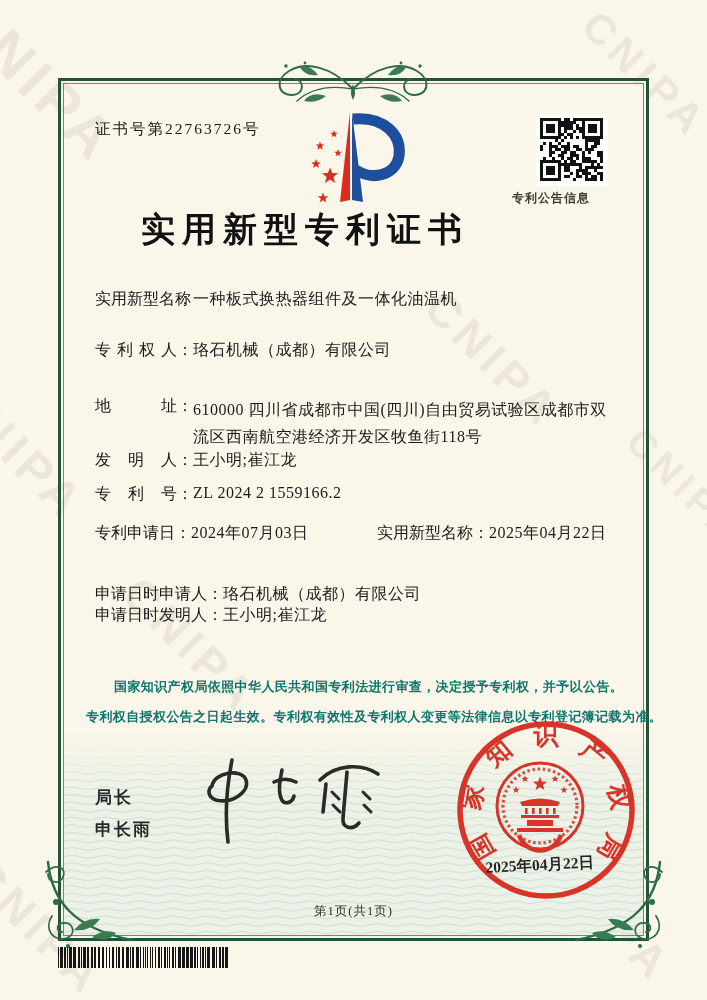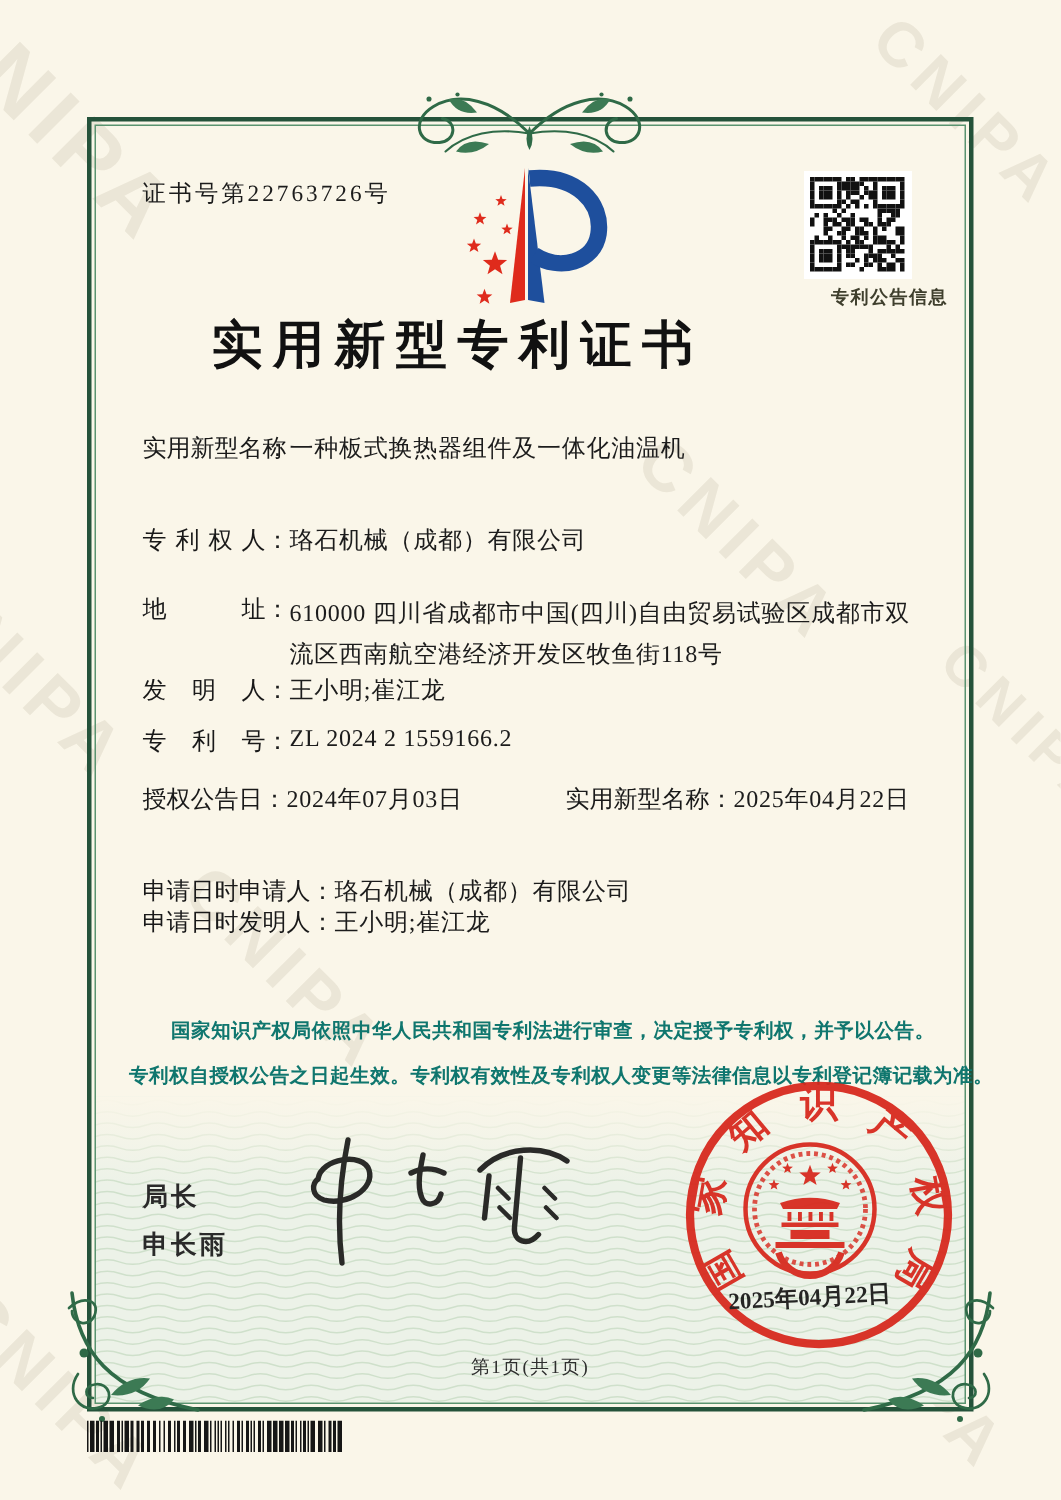--- a/index.html
+++ b/index.html
@@ -37,21 +37,21 @@
   .wavefade{
     position:absolute;left:63px;top:731px;width:581px;height:60px;
     background:linear-gradient(#faf6e9, rgba(250,246,233,0));
   }
   .certno{
     position:absolute;left:95px;top:119px;font-size:15.5px;letter-spacing:2px;color:#1b1b1b;
   }
   .logo{position:absolute;left:300px;top:108px;width:110px;height:104px;}
   .qr{position:absolute;left:536px;top:114px;}
   .qrlabel{
-    position:absolute;left:512px;top:190px;width:120px;text-align:right;
+    position:absolute;left:512px;top:190px;width:120px;text-align:left;
     font-size:12px;letter-spacing:1px;color:#3f3f2d;font-weight:bold;
   }
   .title{
     position:absolute;left:0;top:207px;width:610px;text-align:center;
     font-size:34px;font-weight:bold;letter-spacing:7px;color:#111;
   }
   .row{position:absolute;left:95px;font-size:16px;white-space:nowrap;}
   .lbl{display:inline-block;vertical-align:top;color:#191919;}
   .lbl.j{width:82px;text-align:justify;text-align-last:justify;}
   .colon{display:inline-block;vertical-align:top;}
@@ -435,38 +435,38 @@
     <rect x="64" y="64" width="3" height="3" fill="#111"></rect>
   </svg>
 <div class="qrlabel">专利公告信息</div>
 
 <div class="title">实用新型专利证书</div>
 
 <div class="row" style="top:289px">
   <span class="lbl j">实用新型名称</span><span class="colon">：</span><span class="val">一种板式换热器组件及一体化油温机</span>
 </div>
 
-<div class="row" style="top:350px">
+<div class="row" style="top:340px">
   <span class="lbl j">专利权人</span><span class="colon">：</span><span class="val">珞石机械（成都）有限公司</span>
 </div>
 
 <div class="row" style="top:396px">
   <span class="lbl j">地址</span><span class="colon">：</span><span class="val val-wrap">610000 四川省成都市中国(四川)自由贸易试验区成都市双流区西南航空港经济开发区牧鱼街118号</span>
 </div>
 
 <div class="row" style="top:450px">
   <span class="lbl j">发明人</span><span class="colon">：</span><span class="val">王小明;崔江龙</span>
 </div>
 
 <div class="row" style="top:484px">
   <span class="lbl j">专利号</span><span class="colon">：</span><span class="val">ZL 2024 2 1559166.2</span>
 </div>
 
 <div class="row" style="top:523px">
-  <span class="lbl">授权公告日</span><span class="colon">：</span><span class="val">2024年07月03日</span>
+  <span class="lbl">专利申请日</span><span class="colon">：</span><span class="val">2024年07月03日</span>
   <span class="rcell">
     <span class="lbl">实用新型名称</span><span class="colon">：</span><span class="val">2025年04月22日</span>
   </span>
 </div>
 
 <div class="row" style="top:584px">
   <span class="lbl">申请日时申请人</span><span class="colon">：</span><span class="val">珞石机械（成都）有限公司</span>
 </div>
 
 <div class="row" style="top:605px">

